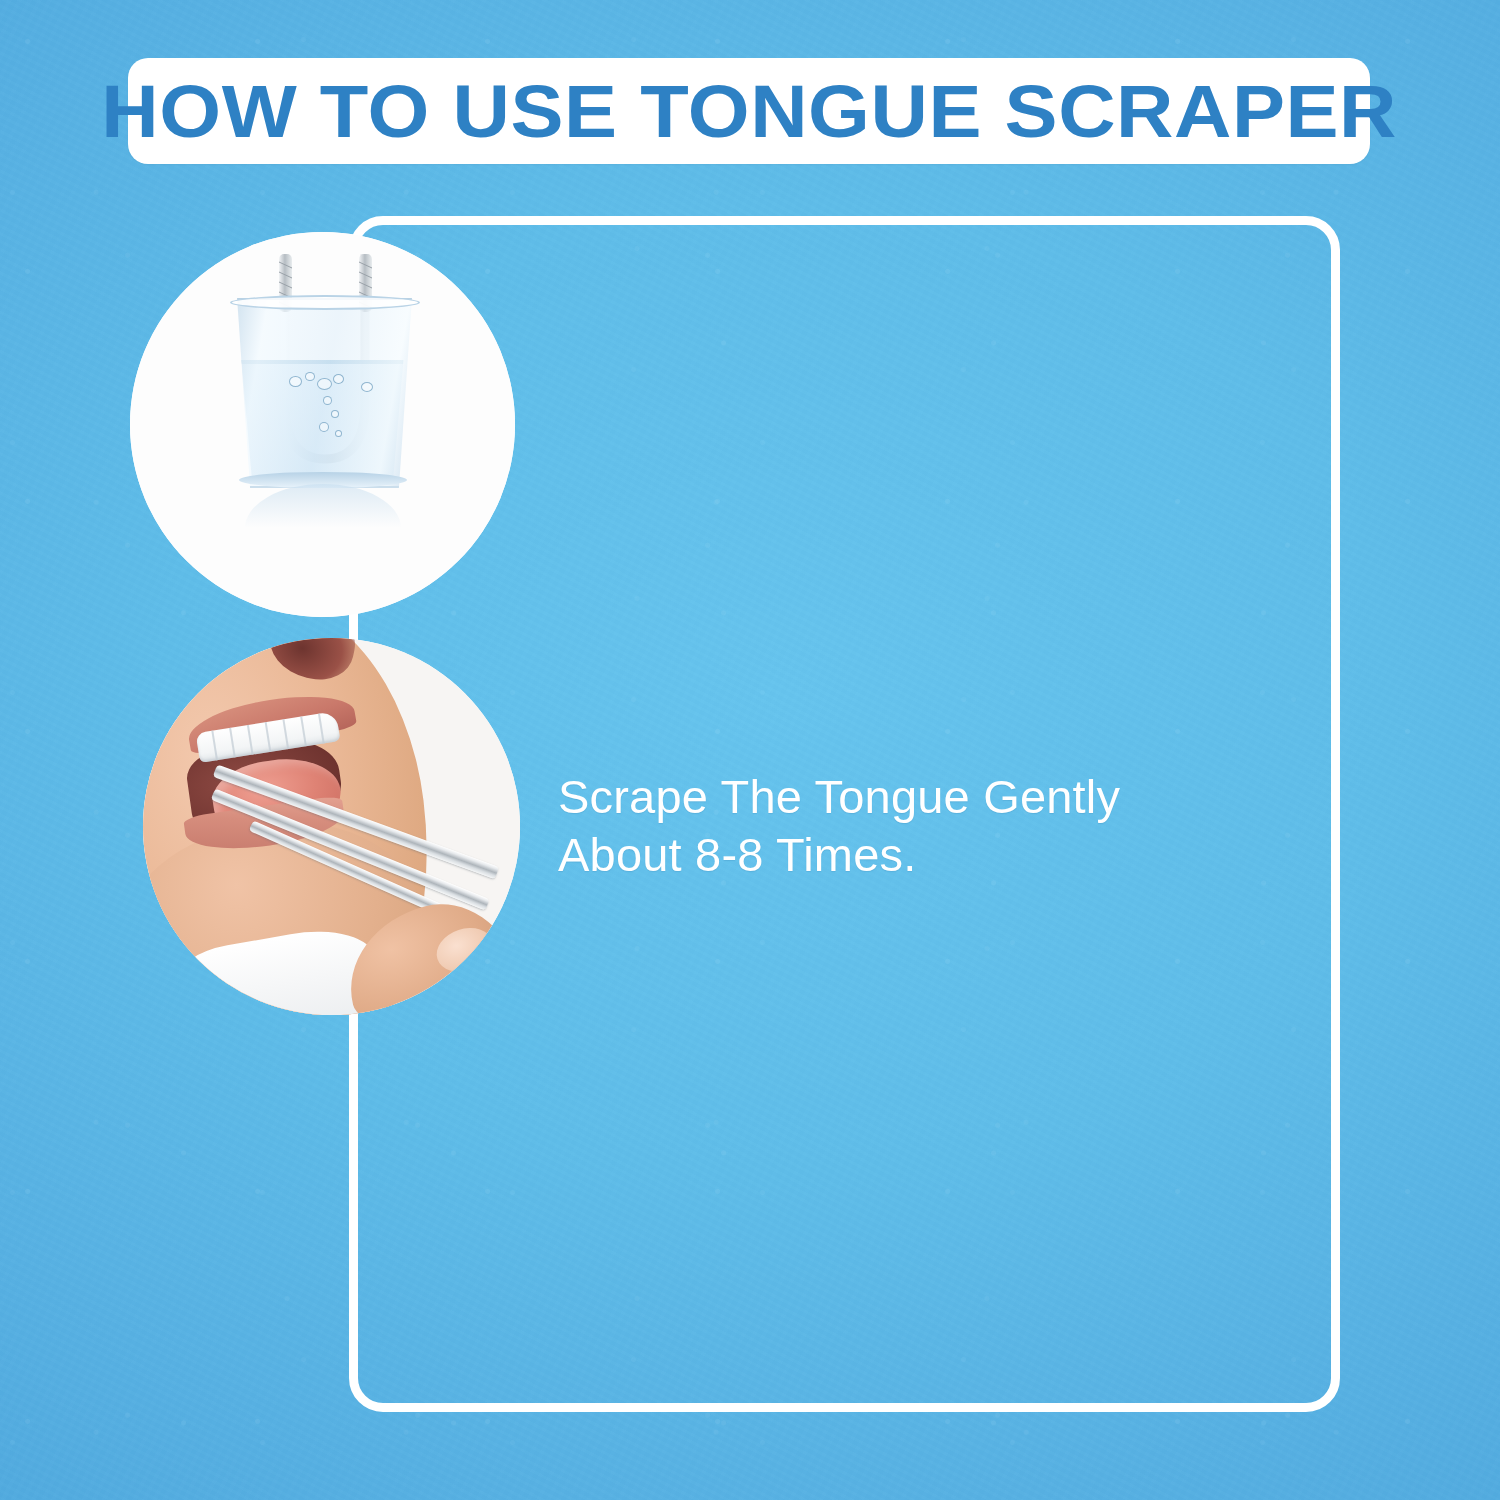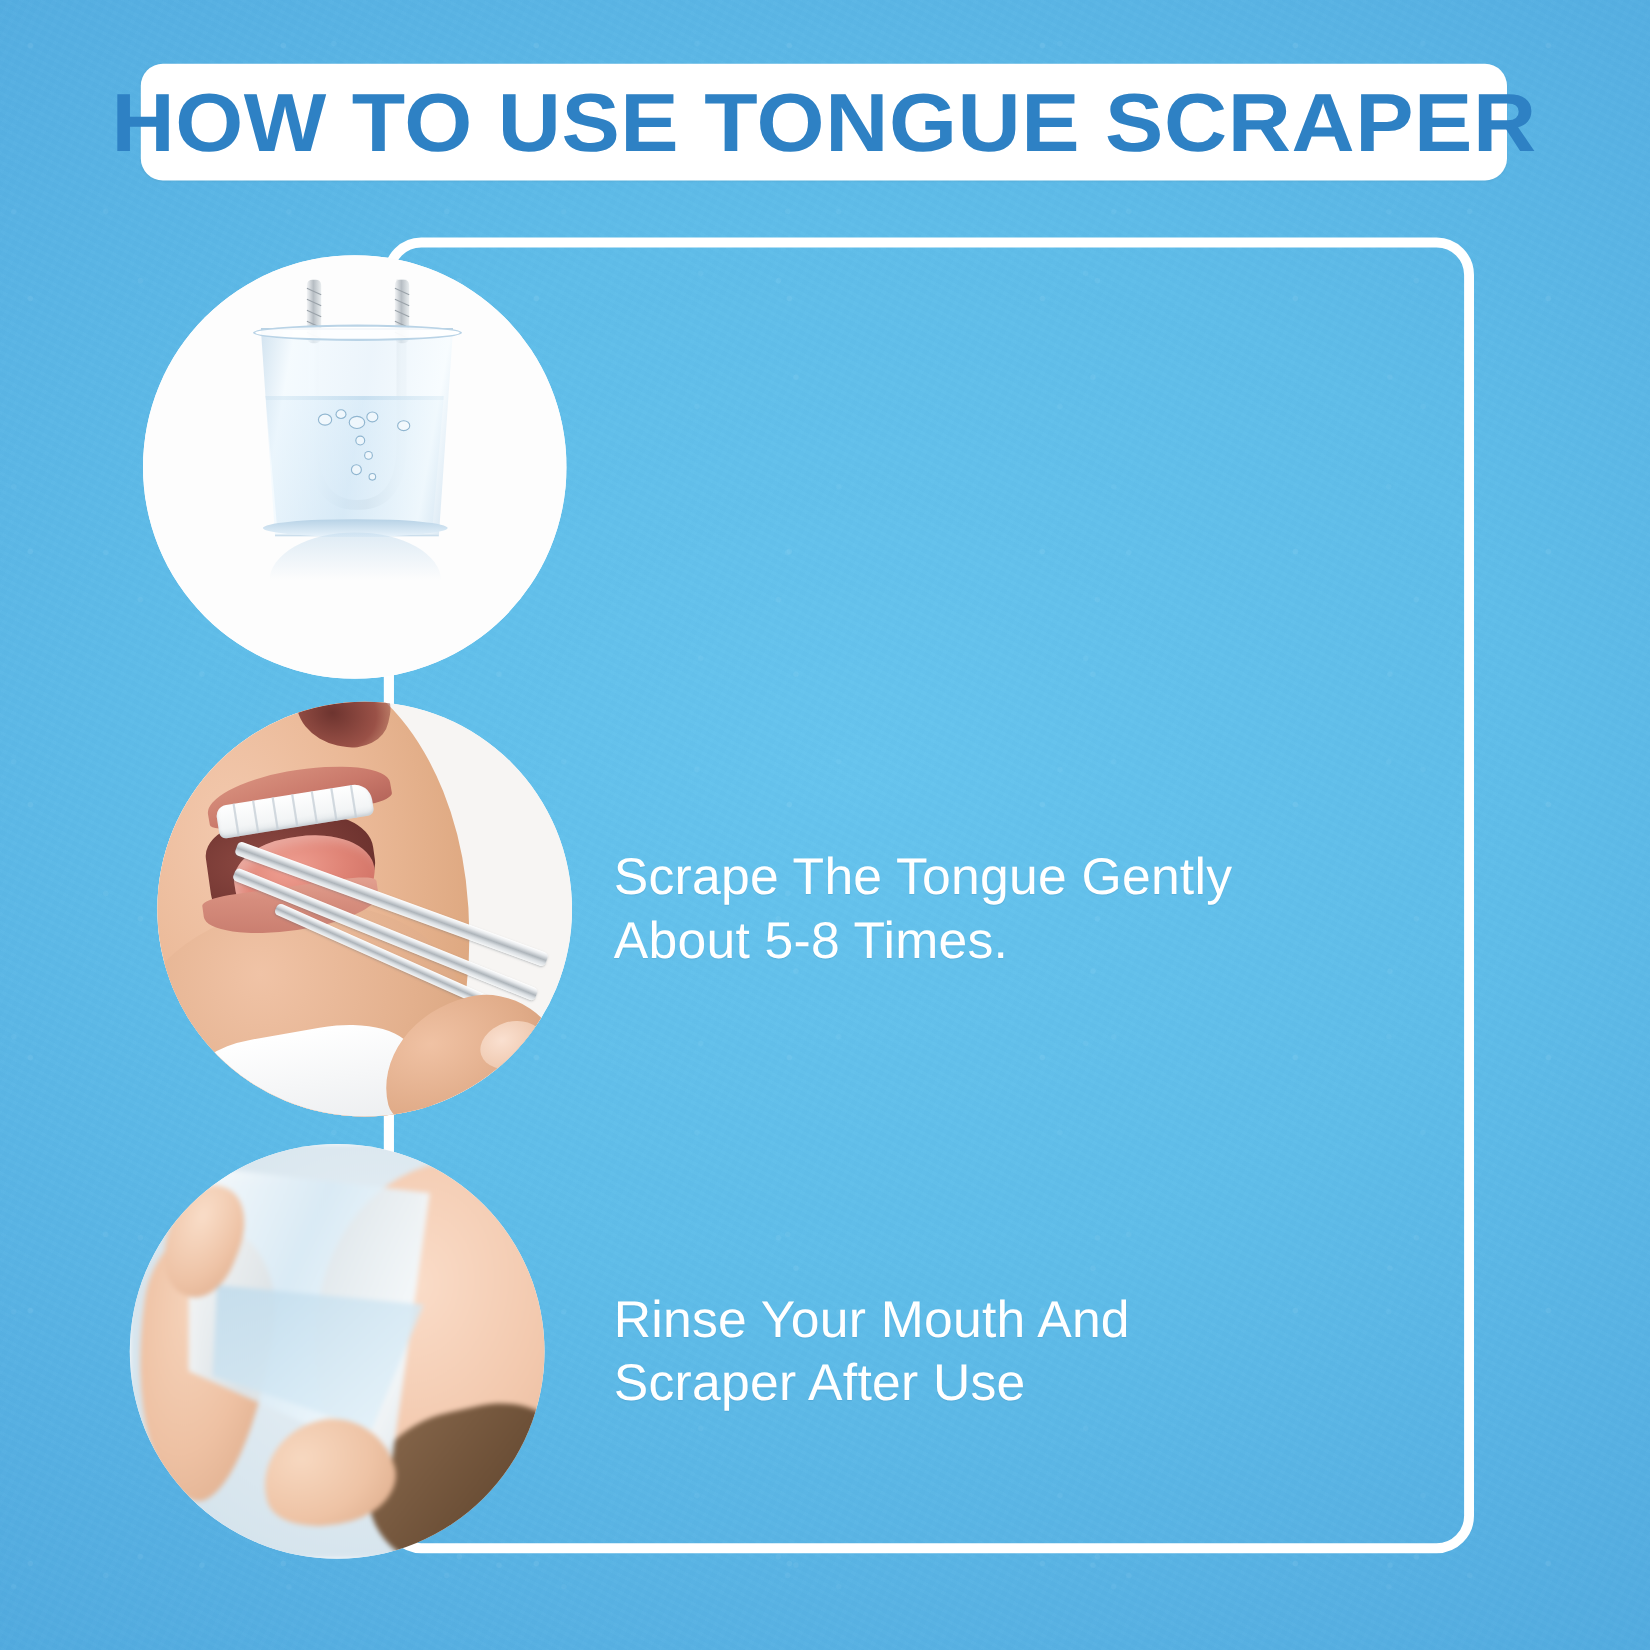--- a/index.html
+++ b/index.html
@@ -446,34 +446,17 @@
         <div class="shirt"></div>
         <div class="steel-bar bar-a"></div>
         <div class="steel-bar bar-b"></div>
         <div class="steel-bar bar-c"></div>
         <div class="thumb"></div>
         <div class="thumb-nail"></div>
       </div>
     </div>
 
     <div class="caption cap-2">Scrape The Tongue Gently
-About 5-8 Times.</div>
+About 8-8 Times.</div>
   </div>
 
-  <div class="step step-3">
-
-    <div class="bubble bubble-3">
-      <div class="rinse-scene">
-        <div class="rinse-face"></div>
-        <div class="rinse-hair"></div>
-        <div class="rinse-hand-l"></div>
-        <div class="rinse-glass"></div>
-        <div class="rinse-water"></div>
-        <div class="rinse-finger"></div>
-        <div class="rinse-thumb2"></div>
-      </div>
-    </div>
-
-    <div class="caption cap-3">Rinse Your Mouth And
-Scraper After Use</div>
-  </div>
 
 </div>
 
 </body></html>

